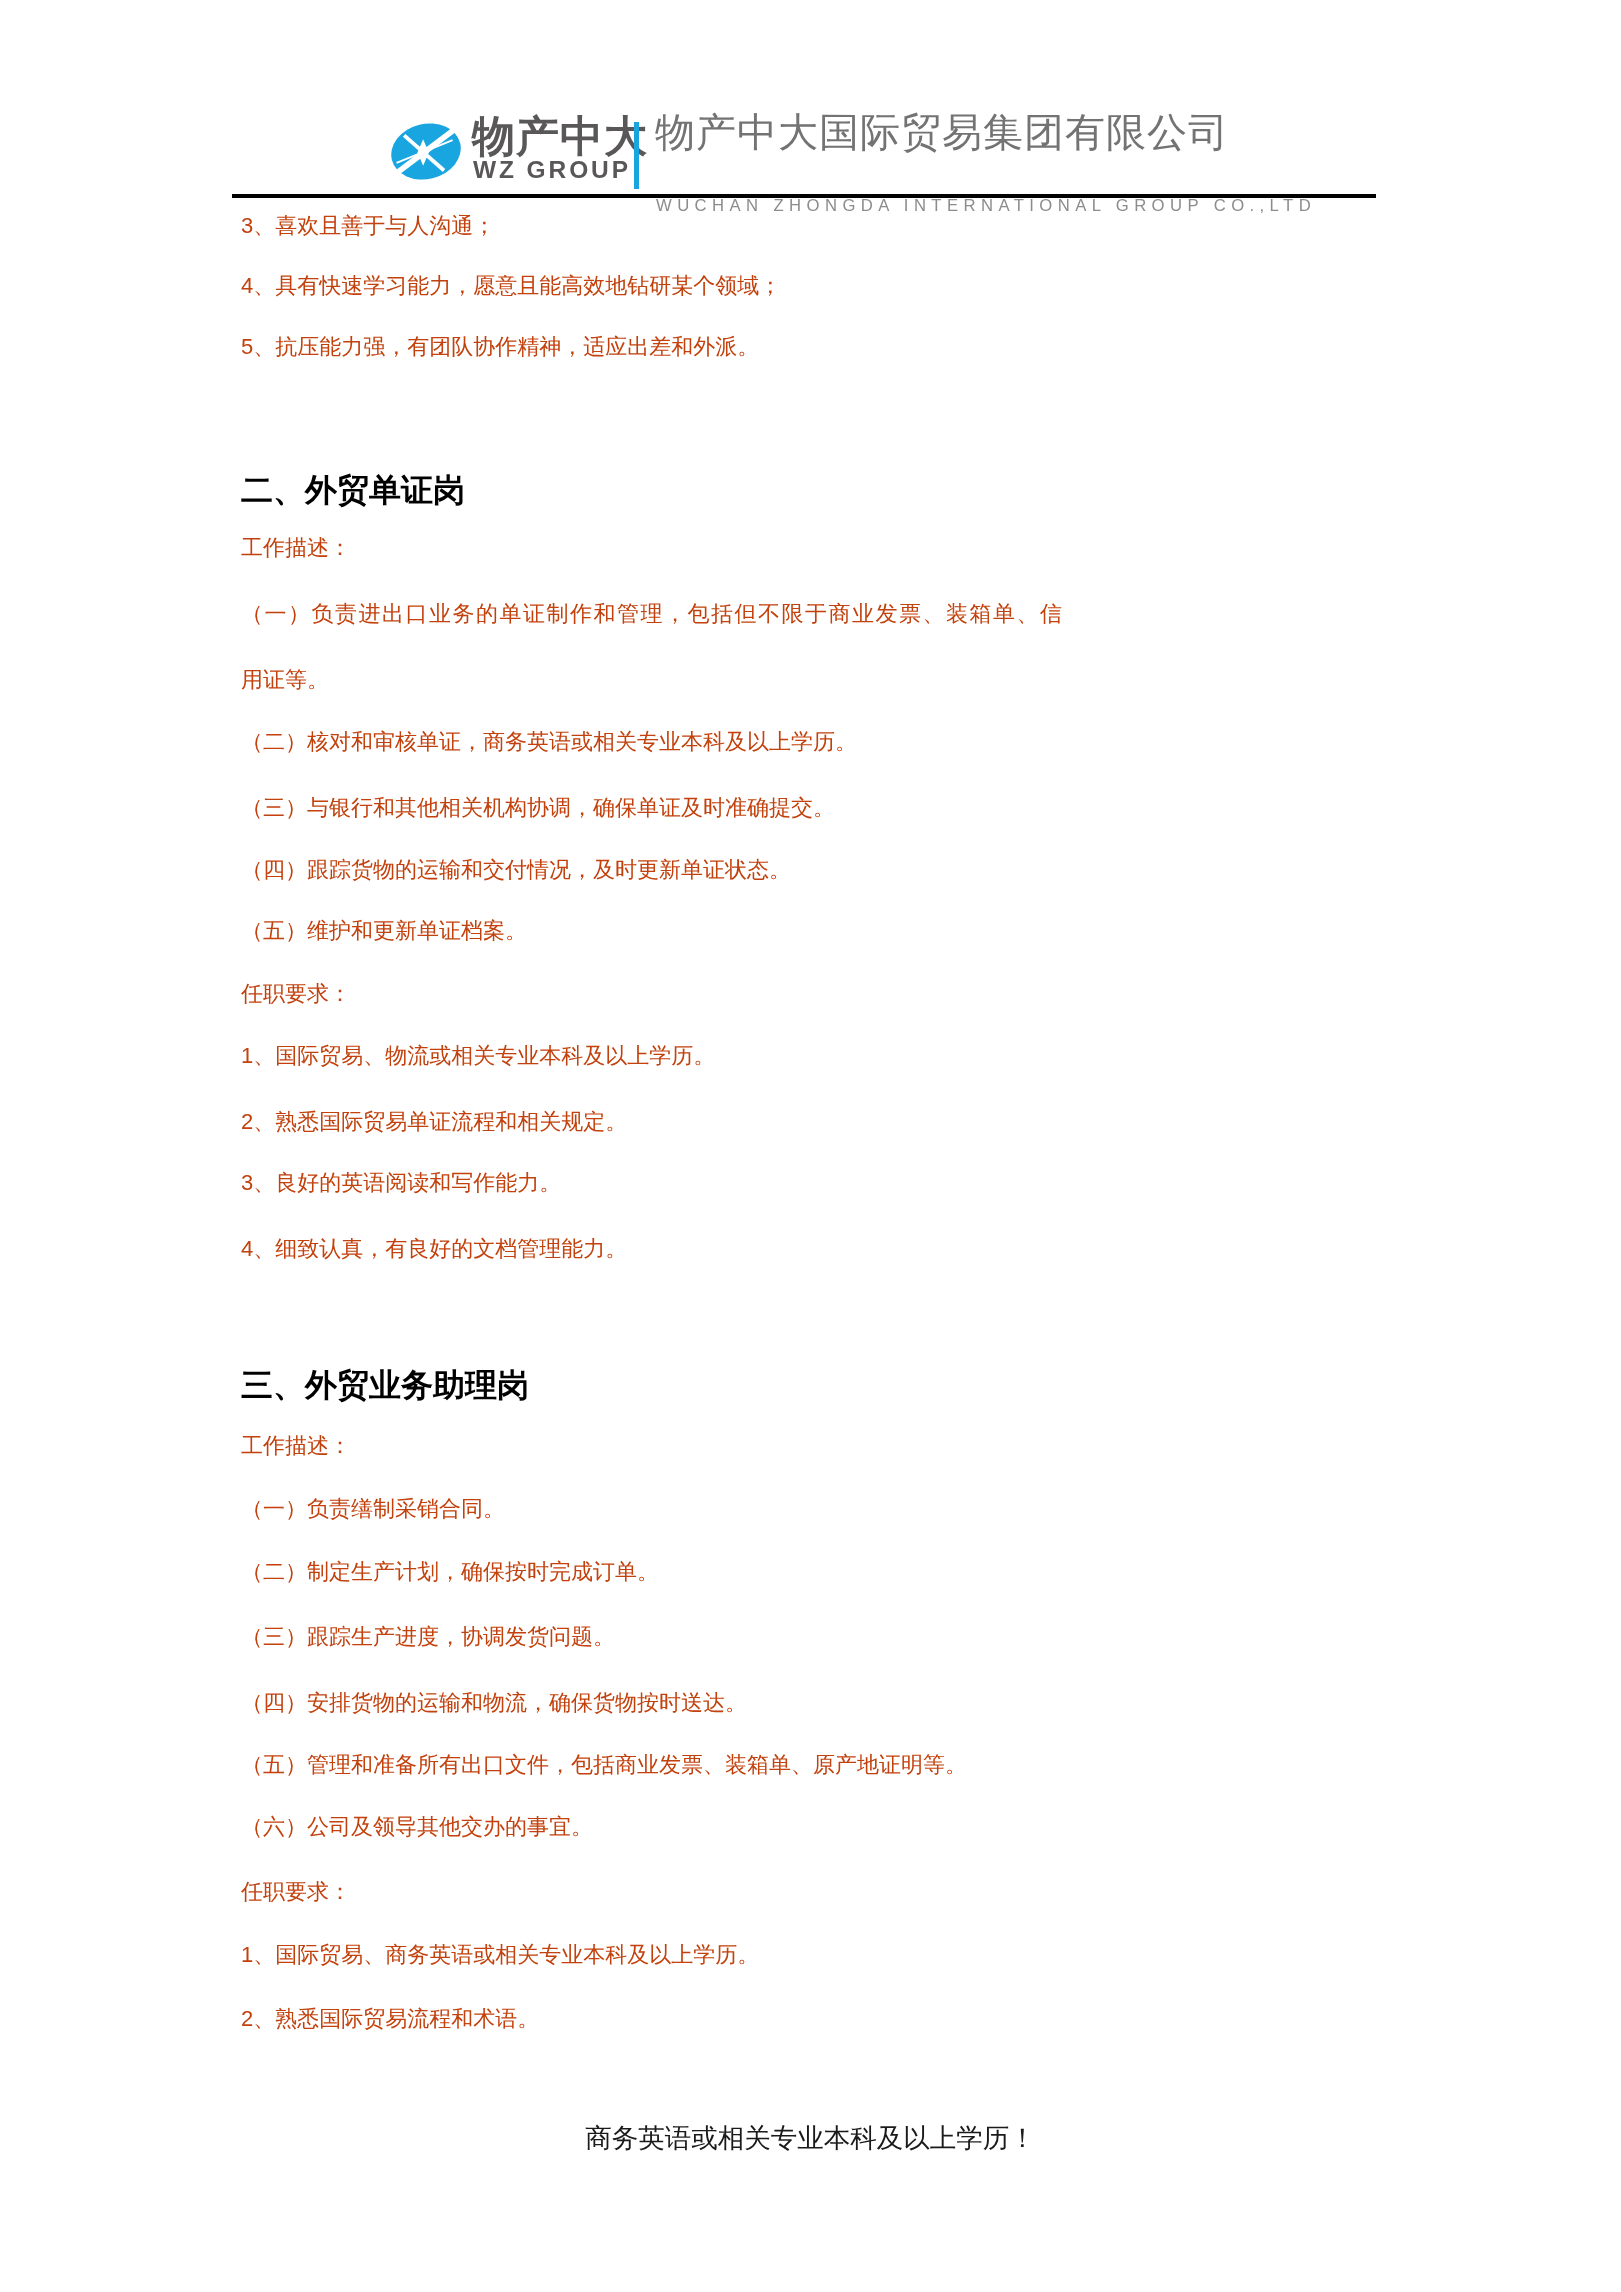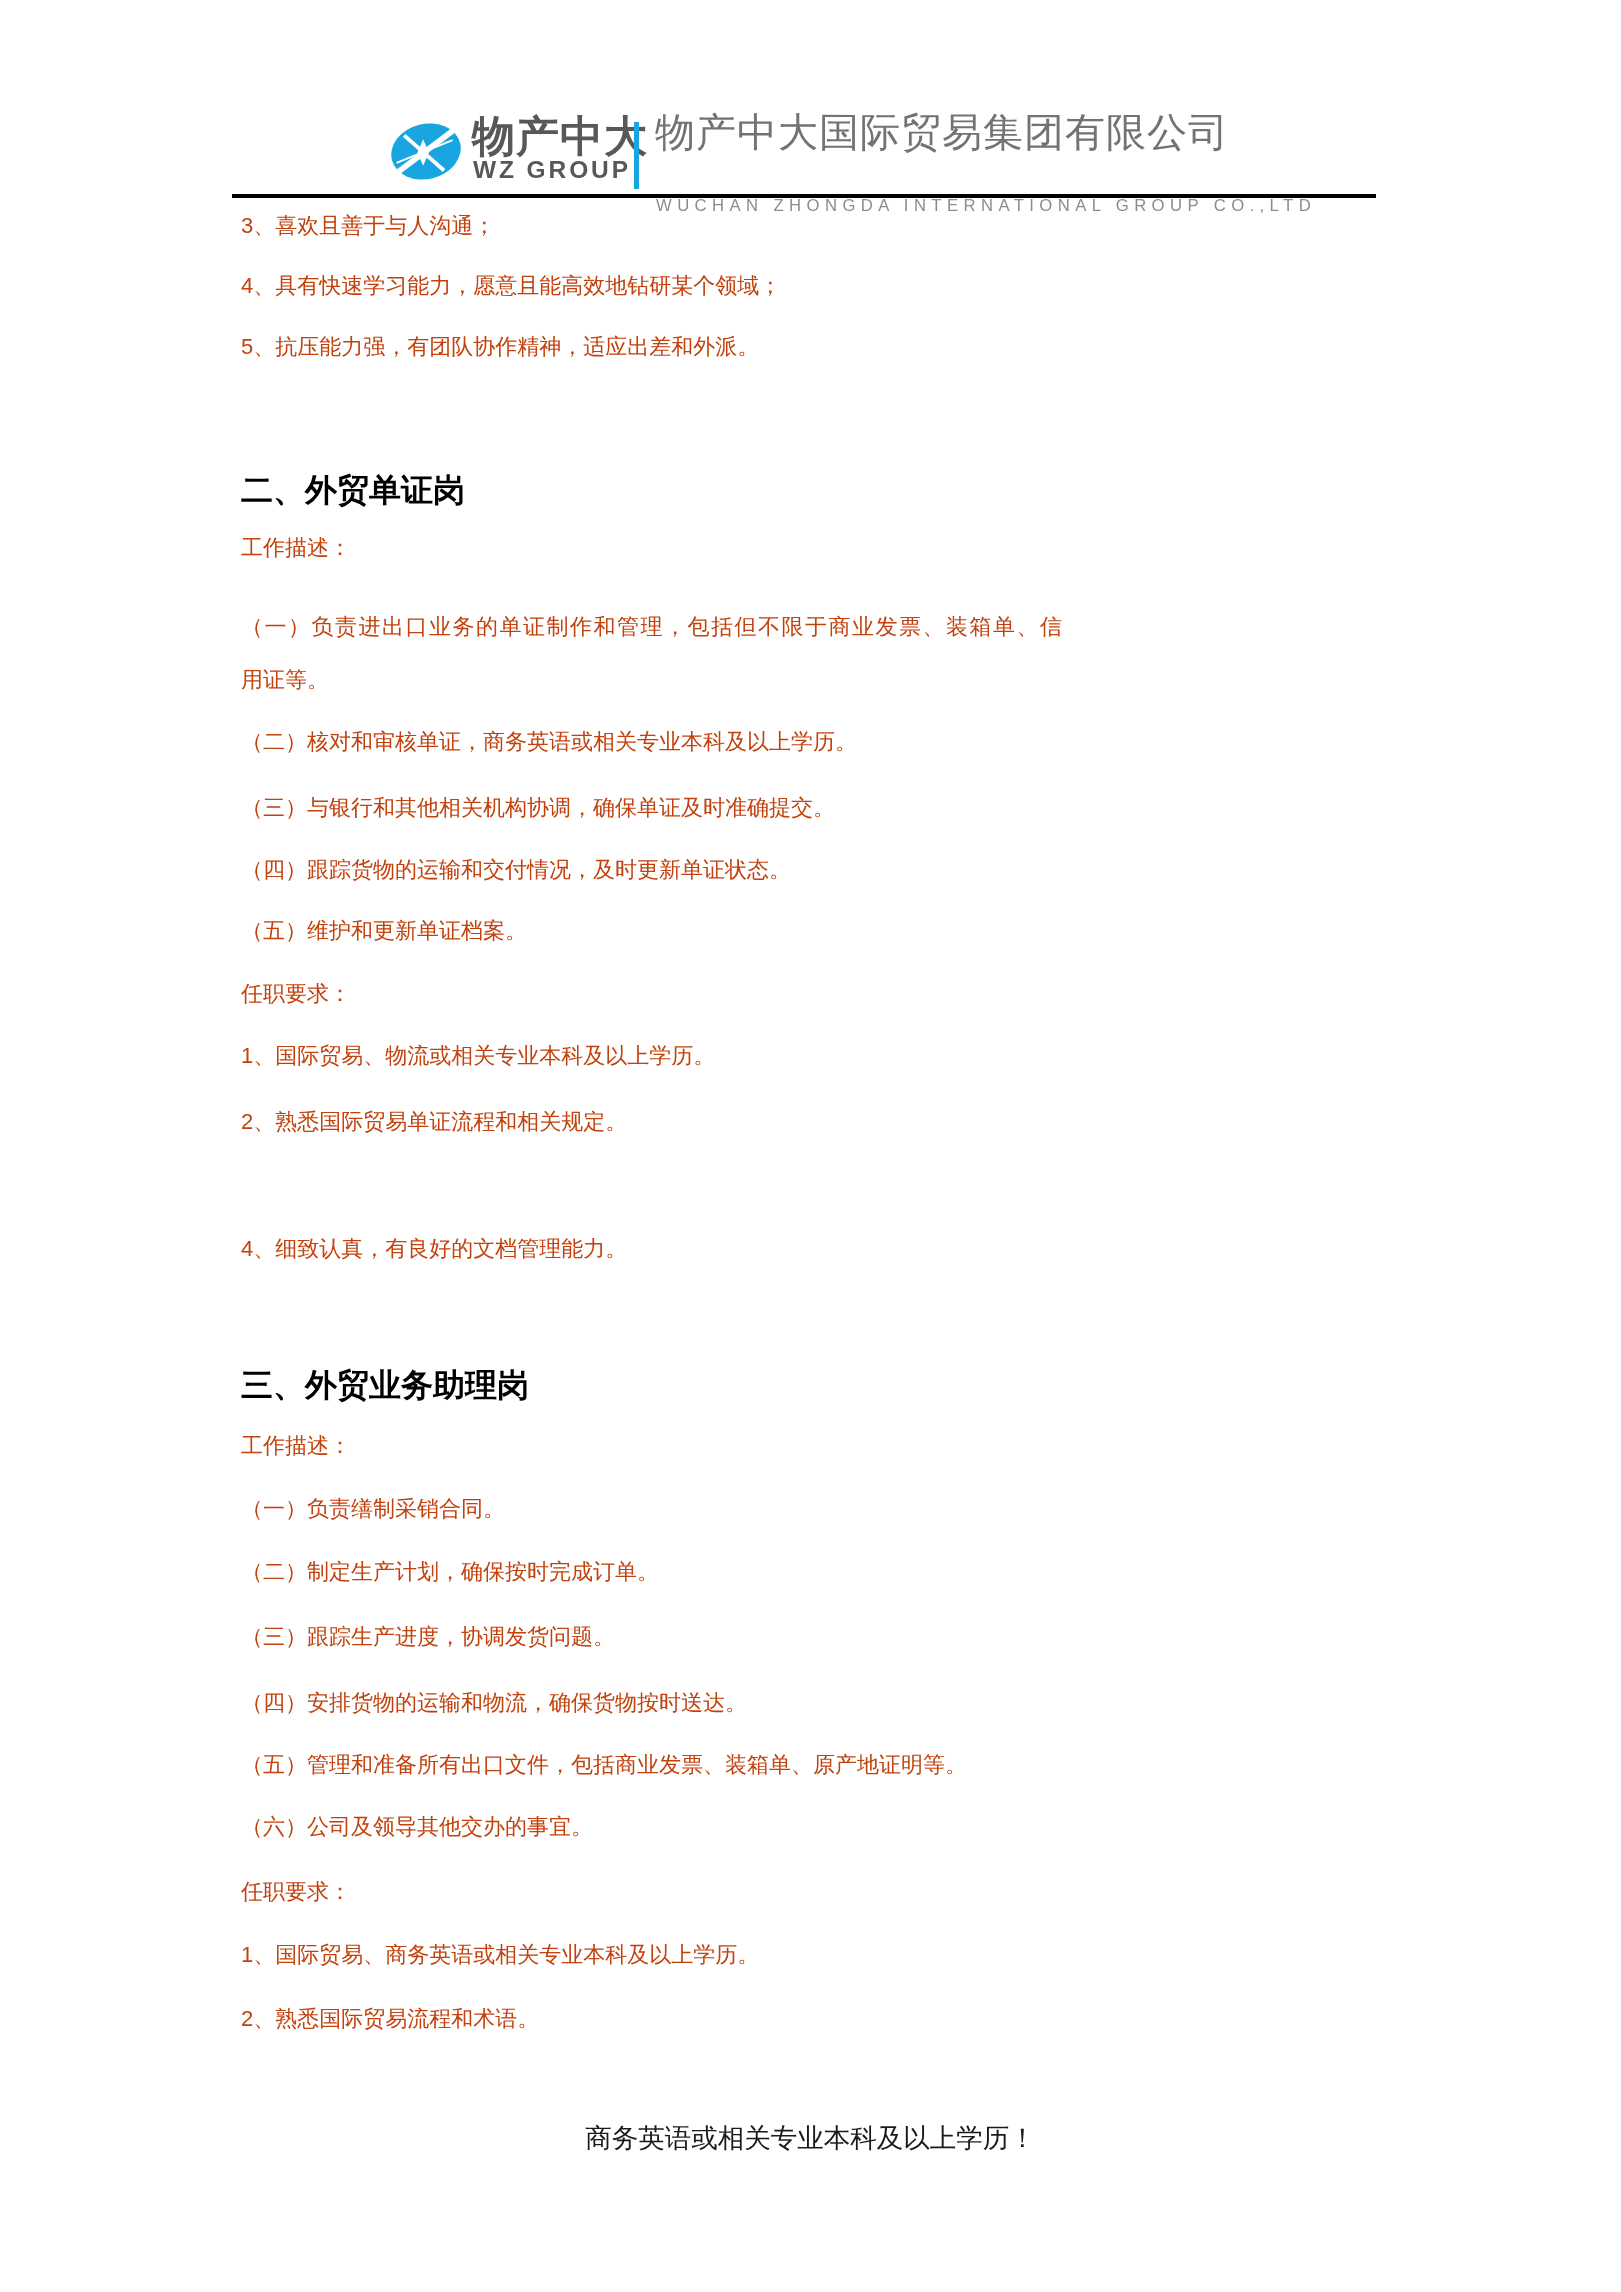--- a/index.html
+++ b/index.html
@@ -93,29 +93,30 @@
 
     <div class="header-rule"></div>
   </div>
 
   <div class="doc-body">
       <div class="line normal" style="top: 213px;">3、喜欢且善于与人沟通；</div>
       <div class="line normal" style="top: 273px; text-align: center;">4、具有快速学习能力，愿意且能高效地钻研某个领域；</div>
       <div class="line normal" style="top: 334px;">5、抗压能力强，有团队协作精神，适应出差和外派。</div>
       <div class="line heading" style="top: 472px;">二、外贸单证岗</div>
       <div class="line normal" style="top: 535px;">工作描述：</div>
-      <div class="line normal" style="top: 614px; letter-spacing: 1.5px;">（一）负责进出口业务的单证制作和管理，包括但不限于商业发票、装箱单、信</div>
+      <div class="line normal" style="top: 601px; letter-spacing: 1.5px;">（一）负责进出口业务的单证制作和管理，包括但不限于商业发票、装箱单、信</div>
       <div class="line normal" style="top: 667px;">用证等。</div>
       <div class="line normal" style="top: 729px;">（二）核对和审核单证，商务英语或相关专业本科及以上学历。</div>
       <div class="line normal" style="top: 795px;">（三）与银行和其他相关机构协调，确保单证及时准确提交。</div>
       <div class="line normal" style="top: 857px;">（四）跟踪货物的运输和交付情况，及时更新单证状态。</div>
       <div class="line normal" style="top: 918px;">（五）维护和更新单证档案。</div>
       <div class="line normal" style="top: 981px;">任职要求：</div>
       <div class="line normal" style="top: 1043px;">1、国际贸易、物流或相关专业本科及以上学历。</div>
       <div class="line normal" style="top: 1109px;">2、熟悉国际贸易单证流程和相关规定。</div>
+      <div class="line normal" style="top: 1170px;">3、良好的英语阅读和写作能力。</div>
       <div class="line normal" style="top: 1236px;">4、细致认真，有良好的文档管理能力。</div>
       <div class="line heading" style="top: 1367px;">三、外贸业务助理岗</div>
       <div class="line normal" style="top: 1433px;">工作描述：</div>
       <div class="line normal" style="top: 1496px;">（一）负责缮制采销合同。</div>
       <div class="line normal" style="top: 1559px;">（二）制定生产计划，确保按时完成订单。</div>
       <div class="line normal" style="top: 1624px;">（三）跟踪生产进度，协调发货问题。</div>
       <div class="line normal" style="top: 1690px;">（四）安排货物的运输和物流，确保货物按时送达。</div>
       <div class="line normal" style="top: 1752px;">（五）管理和准备所有出口文件，包括商业发票、装箱单、原产地证明等。</div>
       <div class="line normal" style="top: 1814px;">（六）公司及领导其他交办的事宜。</div>
       <div class="line normal" style="top: 1879px;">任职要求：</div>

